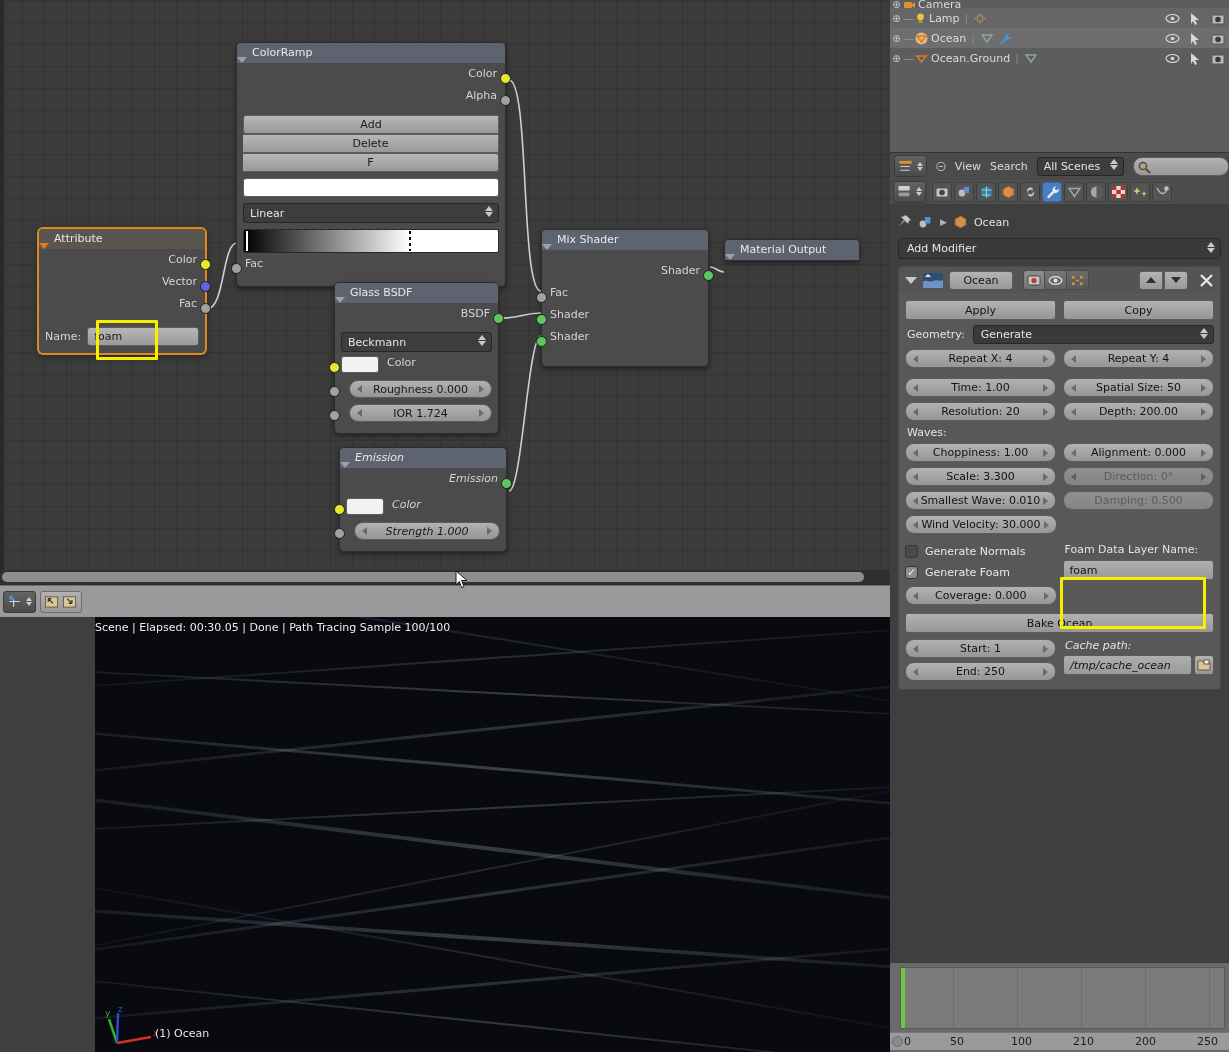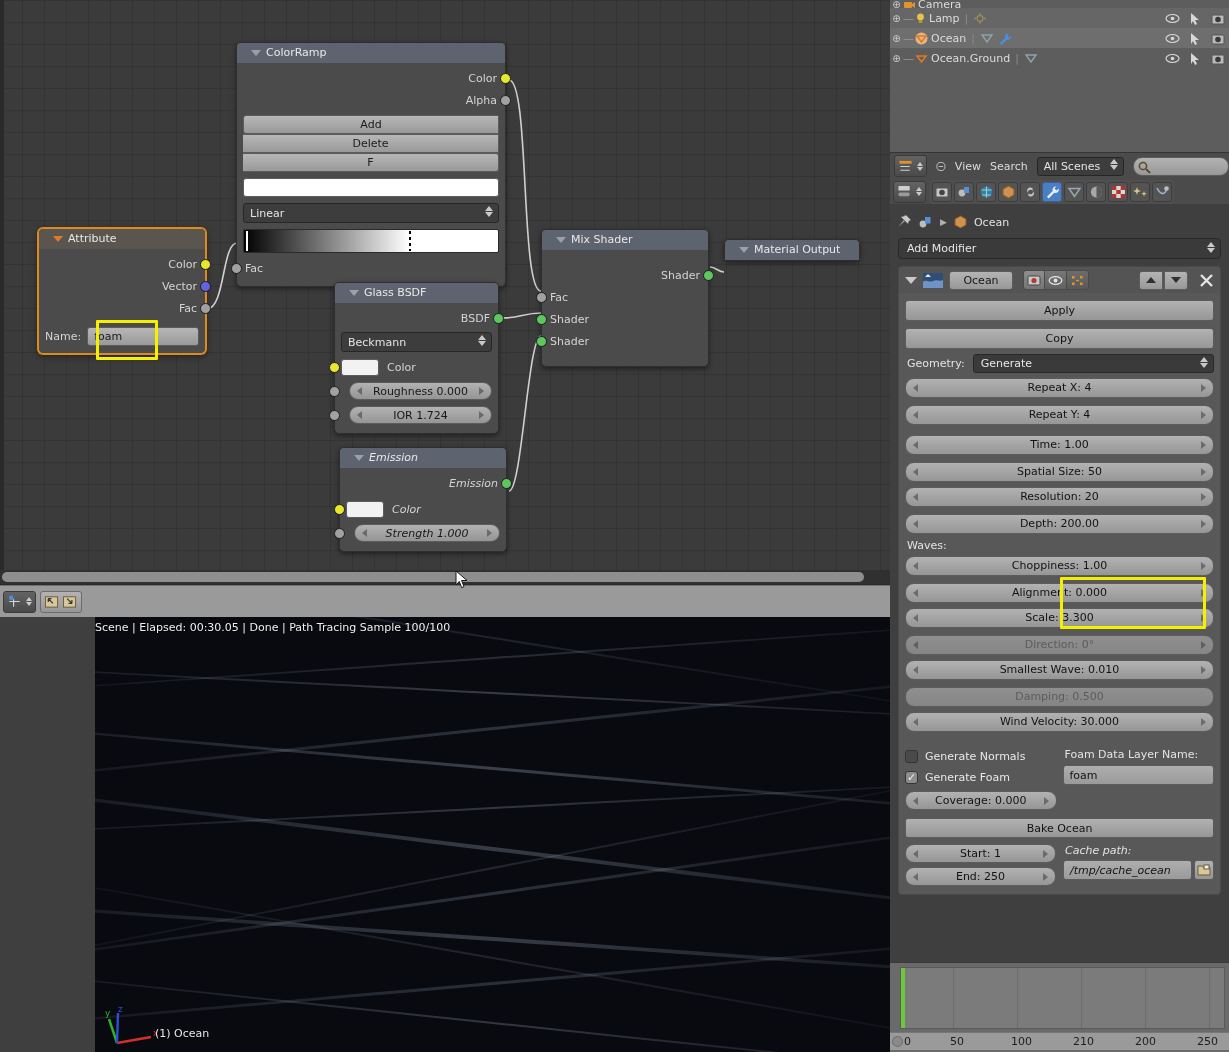--- a/index.html
+++ b/index.html
@@ -34,30 +34,30 @@
     background:#4b4b4b;
     border-radius:5px;
     border:1px solid #2e2e2e;
     box-shadow:0 2px 5px rgba(0,0,0,.45);
   }
   .node.sel { border:1px solid #e08a1e; box-shadow:0 0 0 1px #e08a1e, 0 2px 6px rgba(0,0,0,.5); }
   .node-head {
     height:20px; line-height:20px;
     background:#5e6370;
     border-radius:4px 4px 0 0;
-    padding-left:14px;
+    padding-left:0;
     font-size:11px; color:#e8e8e8;
-    display:flex; align-items:center; gap:5px;
+    display:flex; align-items:flex-end; gap:5px;
   }
   .node.sel .node-head { background:#5b5550; }
   .tri { width:0;height:0;border-left:5px solid transparent;border-right:5px solid transparent;border-top:6px solid #9aa0ac; }
   .tri.orange { border-top-color:#e0792a; }
   .node-body { padding:4px 6px 7px 6px; position:relative; }
 
-  .row { position:relative; height:22px; display:flex; align-items:center; }
+  .row { position:relative; height:22px; display:flex; align-items:flex-start; }
   .row.out { justify-content:flex-end; padding-right:2px; }
   .row.in { justify-content:flex-start; padding-left:2px; }
   .lbl { font-size:11px; color:#d4d4d4; }
 
   .sock { position:absolute; width:11px; height:11px; border-radius:50%; border:1px solid #1c1c1c; top:50%; margin-top:-5.5px; }
   .sock.right { right:-12px; }
   .sock.left { left:-12px; }
   .s-yellow { background:#e7e72f; }
   .s-gray   { background:#a1a1a1; }
   .s-blue   { background:#6363e0; }
@@ -166,21 +166,21 @@
     position:relative; margin-bottom:7px;
   }
   .mod-panel { background:#5a5a5a; border:1px solid #4a4a4a; border-radius:4px; padding:0; }
   .mod-head { height:26px; display:flex; align-items:center; gap:6px; padding:0 6px; background:#545454; border-radius:3px 3px 0 0;}
   .mod-name { background:linear-gradient(to bottom,#b3b3b3,#999); border:1px solid #5c5c5c; border-radius:3px; height:19px; line-height:18px; padding:0 8px; font-size:11px; color:#161616; min-width:64px; text-align:center;}
   .iconbtn { width:22px; height:20px; background:linear-gradient(to bottom,#777,#616161); border:1px solid #4b4b4b; display:flex; align-items:center; justify-content:center;}
   .iconbtn.on { background:linear-gradient(to bottom,#6d6d6d,#585858); }
   .arrbtn { width:24px;height:19px; background:linear-gradient(to bottom,#b3b3b3,#999); border:1px solid #5c5c5c; display:flex;align-items:center;justify-content:center;}
   .mod-inner { padding:7px 6px 8px 6px; background:#585858; border-radius:0 0 3px 3px; }
 
-  .r2 { display:flex; gap:7px; margin-bottom:5px;flex-direction:column; }
+  .r2 { display:flex; gap:7px; margin-bottom:5px; }
   .r2 > * { flex:1; }
   .plabel { font-size:11px; color:#e3e3e3; margin:3px 0 4px 2px; }
   .pnum {
     background:linear-gradient(to bottom,#b2b2b2,#969696);
     border:1px solid #5c5c5c; border-radius:9px;
     height:19px; line-height:18px; text-align:center; color:#131313; font-size:11px;
     position:relative;
   }
   .pnum.dim { background:linear-gradient(to bottom,#8f8f8f,#858585); color:#5c5c5c; }
   .pnum .la,.pnum .ra { position:absolute; top:50%; margin-top:-4px; width:0;height:0;border-top:4px solid transparent;border-bottom:4px solid transparent; opacity:.5;}

